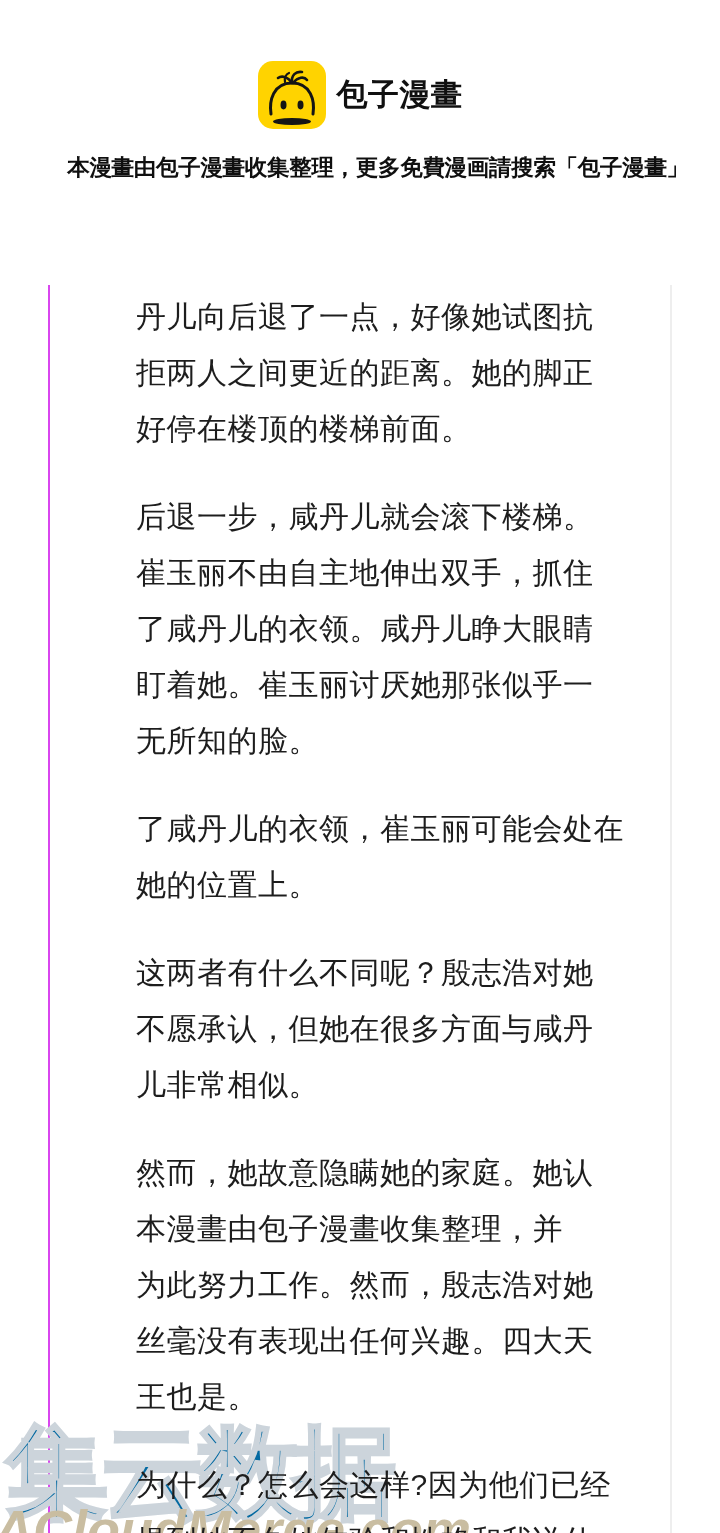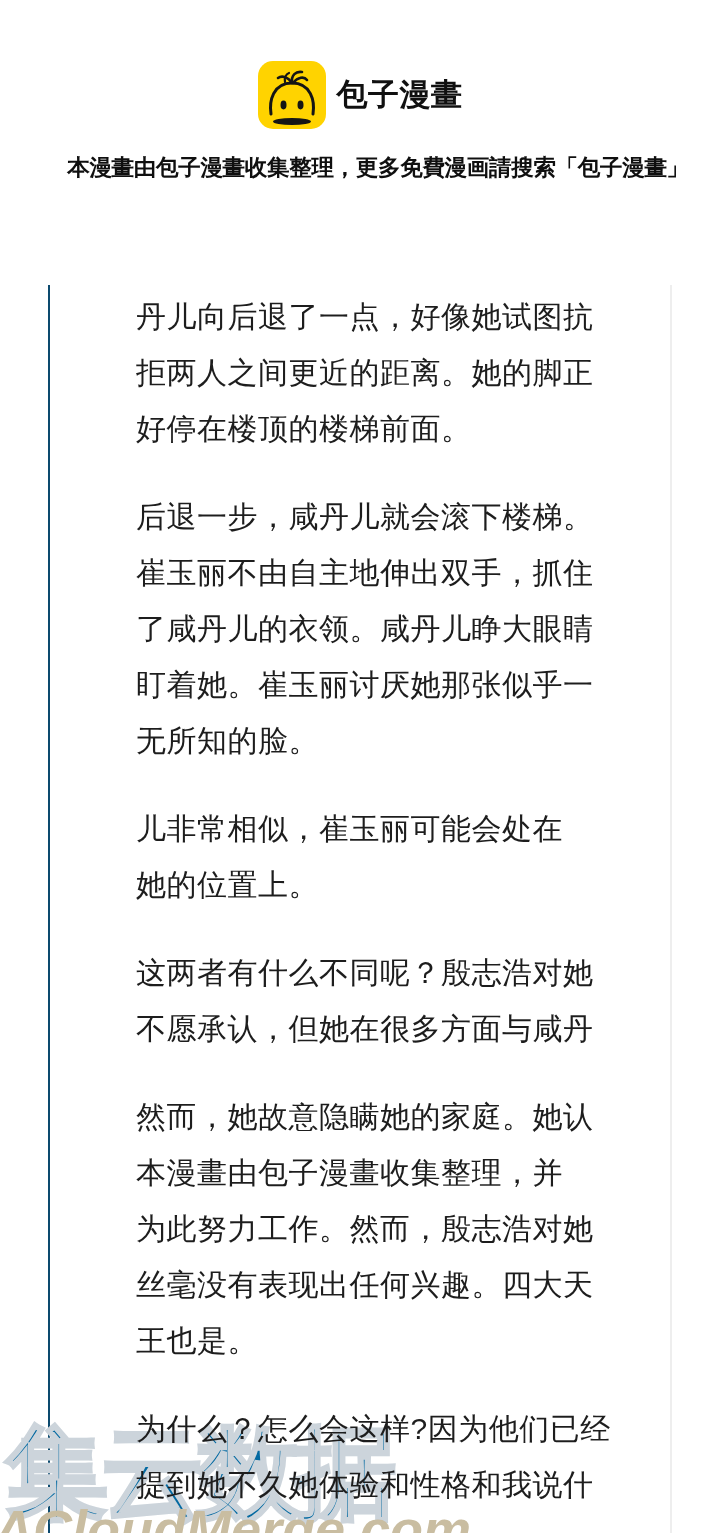--- a/index.html
+++ b/index.html
@@ -24,21 +24,21 @@
     text-align:center;
     font-size:22.5px;font-weight:700;color:#0f0f0f;letter-spacing:-0.3px;
     white-space:nowrap;
     margin-left:18px;
   }
 
   
   .page{
     position:absolute;top:285px;left:48px;width:620px;height:1248px;
     background:#ffffff;
-    border-left:2px solid #0c4a6e;
+    border-left:2px solid #d946ef;
     border-right:2px solid #eeeeee;
   }
   .text-col{
     position:absolute;left:86px;top:4px;width:460px;z-index:2;
   }
   .para{margin:0 0 32px 0;}
   .tline{
     height:56px;line-height:56px;
     font-size:30px;letter-spacing:0.5px;
     color:#1d1d1d;white-space:nowrap;
@@ -95,27 +95,28 @@
 
     <div class="para">
       <div class="tline">后退一步，咸丹儿就会滚下楼梯。</div>
       <div class="tline">崔玉丽不由自主地伸出双手，抓住</div>
       <div class="tline">了咸丹儿的衣领。咸丹儿睁大眼睛</div>
       <div class="tline">盯着她。崔玉丽讨厌她那张似乎一</div>
       <div class="tline">无所知的脸。</div>
     </div>
 
     <div class="para">
-      <div class="tline">儿非常相似，崔玉丽可能会处在</div>
+      <div class="tline">了咸丹儿的衣领，崔玉丽可能会处在</div>
       <div class="tline">她的位置上。</div>
     </div>
 
     <div class="para">
       <div class="tline">这两者有什么不同呢？殷志浩对她</div>
       <div class="tline">不愿承认，但她在很多方面与咸丹</div>
+      <div class="tline">儿非常相似。</div>
     </div>
 
     <div class="para">
       <div class="tline">然而，她故意隐瞒她的家庭。她认</div>
       <div class="tline">本漫畫由包子漫畫收集整理，并</div>
       <div class="tline">为此努力工作。然而，殷志浩对她</div>
       <div class="tline">丝毫没有表现出任何兴趣。四大天</div>
       <div class="tline">王也是。</div>
     </div>
 

